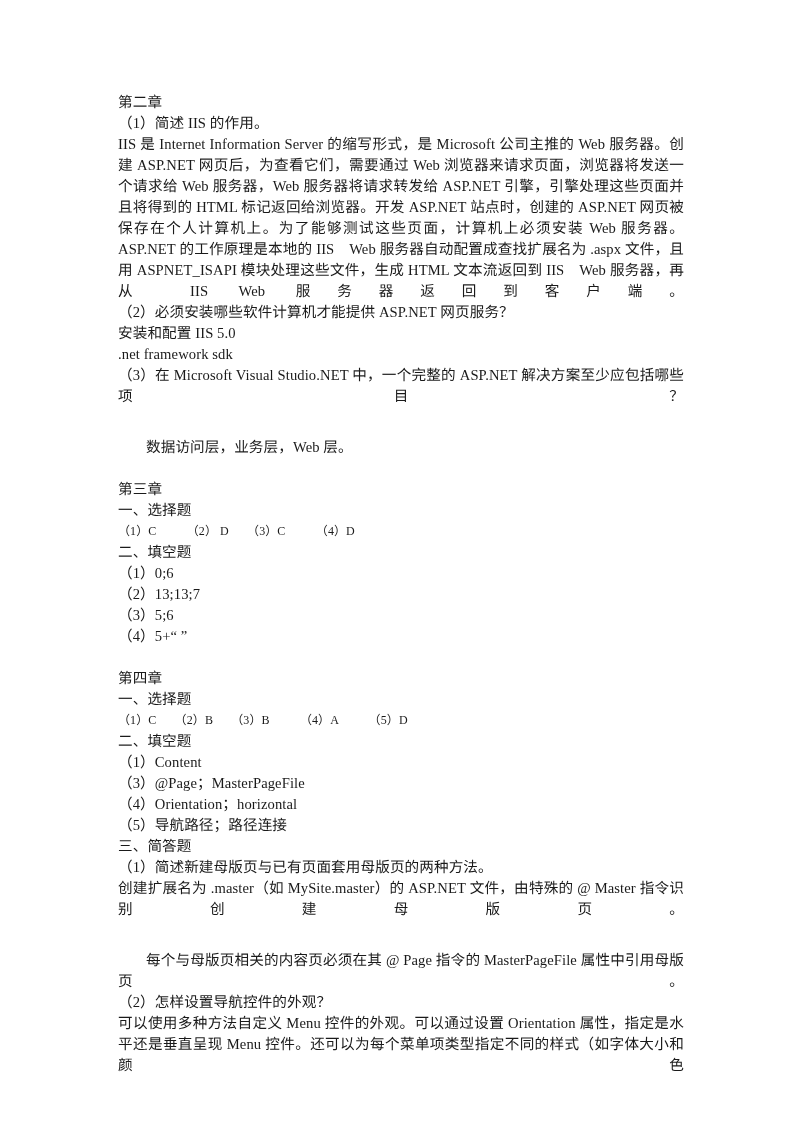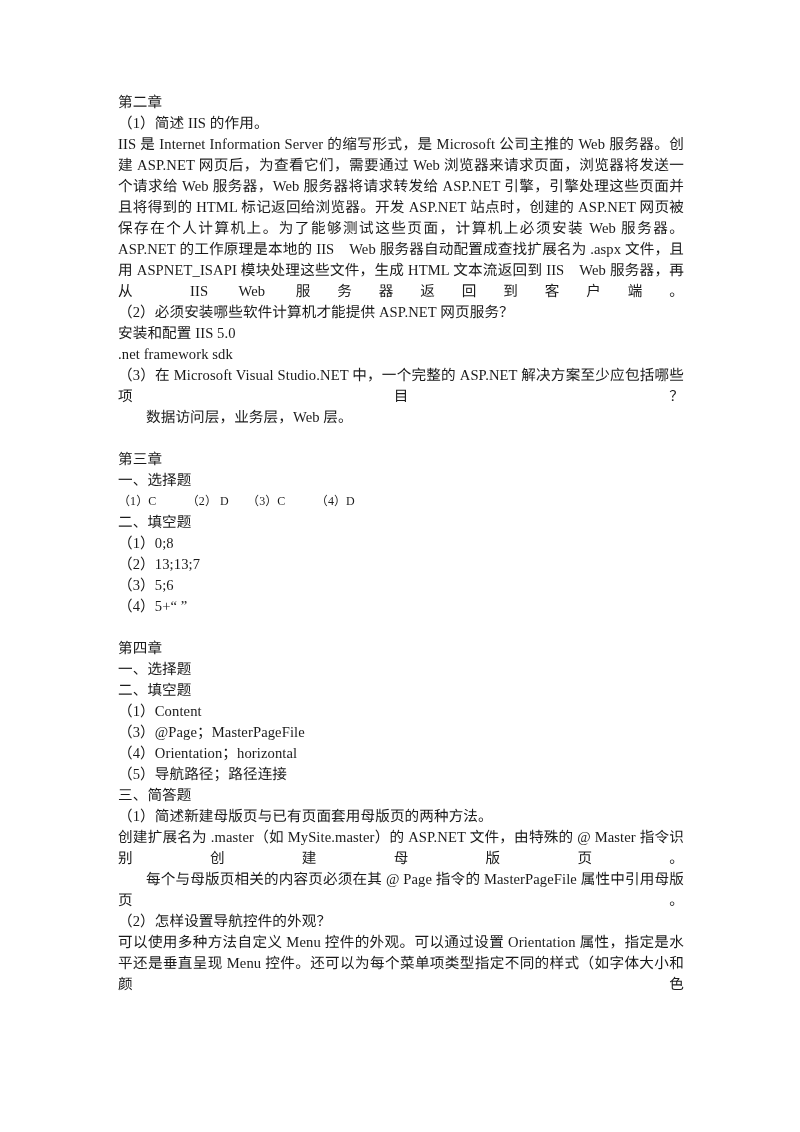--- a/index.html
+++ b/index.html
@@ -41,21 +41,21 @@
   .para {
     font-size: 14.6px;
     line-height: 21.0px;
     margin: 0;
     text-align: justify;
     text-justify: inter-character;
     text-align-last: left;
     letter-spacing: 0.1px;
   }
   .para.just-all { text-align-last: justify; }
-  .indent-2 { text-indent: 28px; }
+  .indent-2 { text-indent: 28px; margin-top: 30px; }
   
   .blank {
     height: 21px;
     font-size: 14.6px;
     line-height: 21px;
   }
   .mcq {
     font-size: 12px;
     line-height: 21.0px;
     margin: 0;
@@ -90,34 +90,35 @@
     <div class="blank">&nbsp;</div>
 
     <p class="ln">第三章</p>
 
     <p class="ln">一、选择题</p>
 
     <p class="mcq">（1）C　　　（2） D　　（3）C　　　（4）D</p>
 
     <p class="ln">二、填空题</p>
 
-    <p class="ln">（1）0;8</p>
+    <p class="ln">（1）0;6</p>
 
     <p class="ln">（2）13;13;7</p>
 
     <p class="ln">（3）5;6</p>
 
     <p class="ln">（4）5+“ ”</p>
 
     <div class="blank">&nbsp;</div>
 
     <p class="ln">第四章</p>
 
     <p class="ln">一、选择题</p>
 
+    <p class="mcq">（1）C　　（2）B　　（3）B　　　（4）A　　　（5）D</p>
 
     <p class="ln">二、填空题</p>
 
     <p class="ln">（1）Content</p>
 
 
     <p class="ln">（3）@Page；MasterPageFile</p>
 
     <p class="ln">（4）Orientation；horizontal</p>
 

